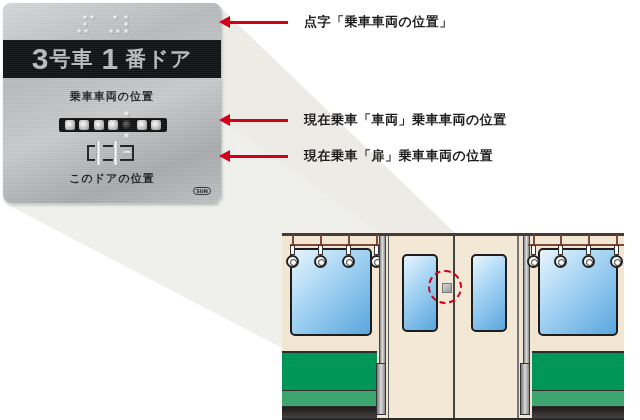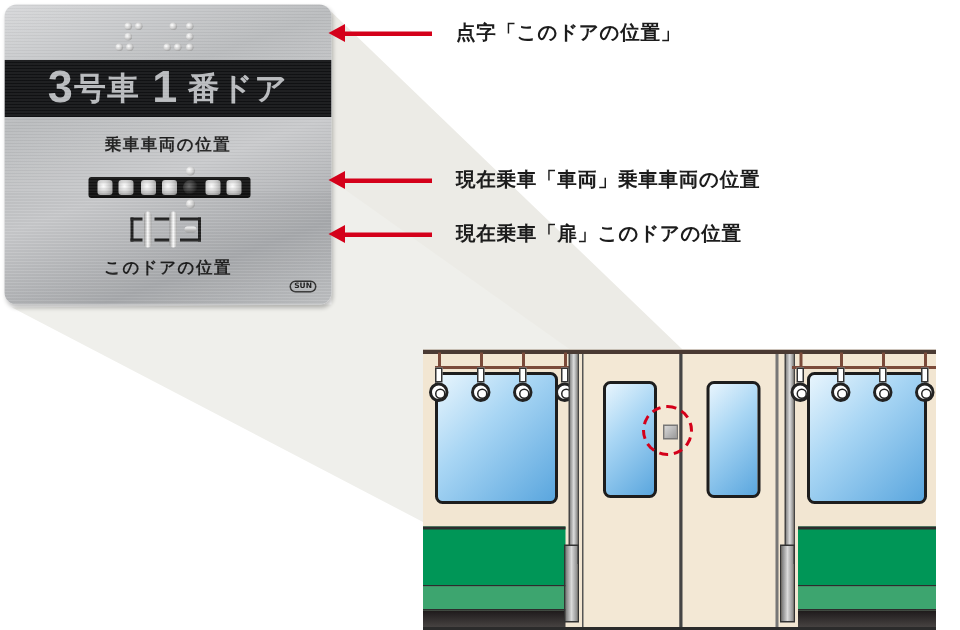--- a/index.html
+++ b/index.html
@@ -147,33 +147,33 @@
     <span class="abs" style="left:36px;top:10px;width:8px;height:4px;border-radius:2px;background:linear-gradient(180deg,#fff,#999)"></span>
   </div>
   <div class="plate-label" style="top:168px">このドアの位置</div>
   <span class="sun-logo">SUN</span>
 </div>
 
 <div class="callout" style="top:15px">
   <div class="arrow-line">
       <span class="arrow-head"></span>
     </div>
-  <span class="callout-text">点字「このドアの位置」</span>
+  <span class="callout-text">点字「乗車車両の位置」</span>
 </div>
 <div class="callout" style="top:113px">
   <div class="arrow-line">
       <span class="arrow-head"></span>
     </div>
   <span class="callout-text">現在乗車「車両」乗車車両の位置</span>
 </div>
 <div class="callout" style="top:149px">
   <div class="arrow-line">
       <span class="arrow-head"></span>
     </div>
-  <span class="callout-text">現在乗車「扉」このドアの位置</span>
+  <span class="callout-text">現在乗車「扉」乗車車両の位置</span>
 </div>
 
 <div class="train">
   <div class="roof"></div>
 
   <div class="win" style="left:8px;top:15px;width:82px;height:88px"></div>
   <div class="handle-bar" style="left:8px;top:11px;width:92px"></div>
   <span class="handle-strap" style="left:10px;top:2px"></span>
   <span class="handle-holder" style="left:8px;top:12px"></span>
   <span class="handle-ring" style="left:4px;top:22px"></span>

